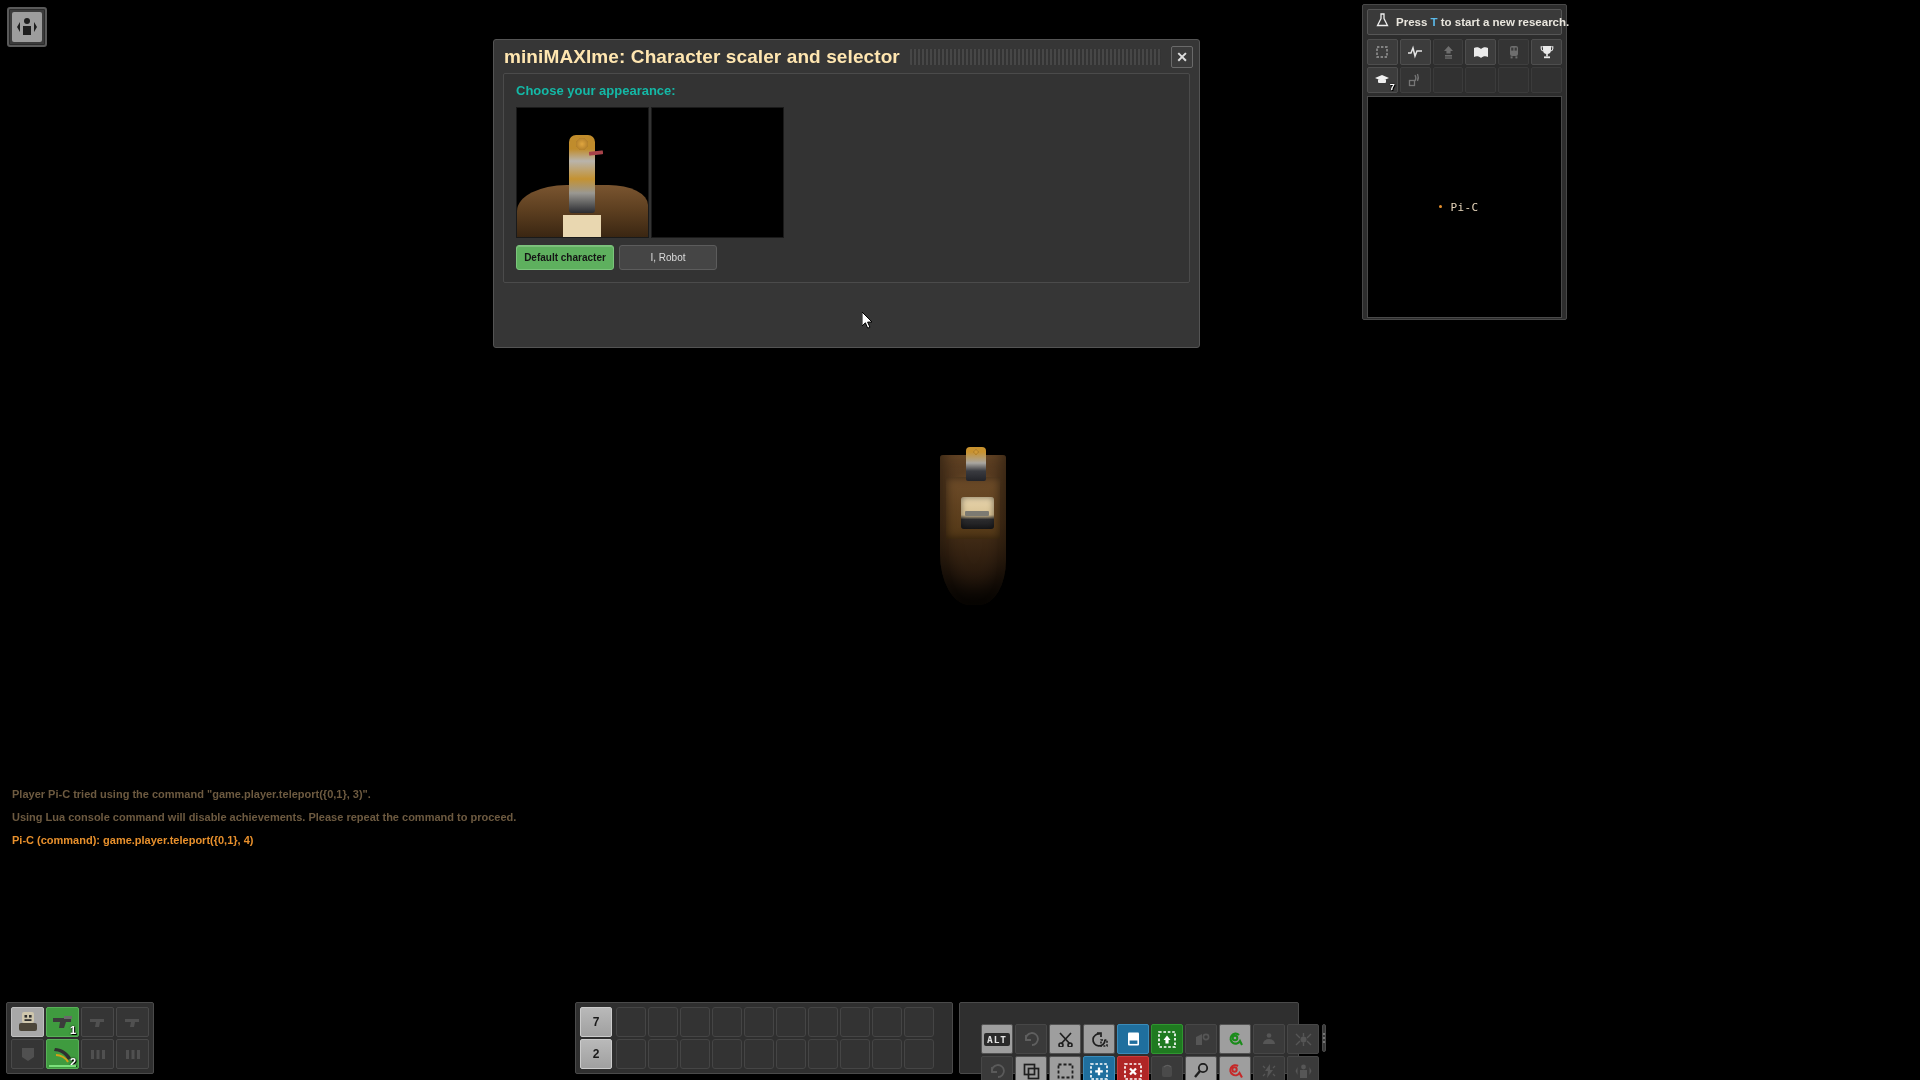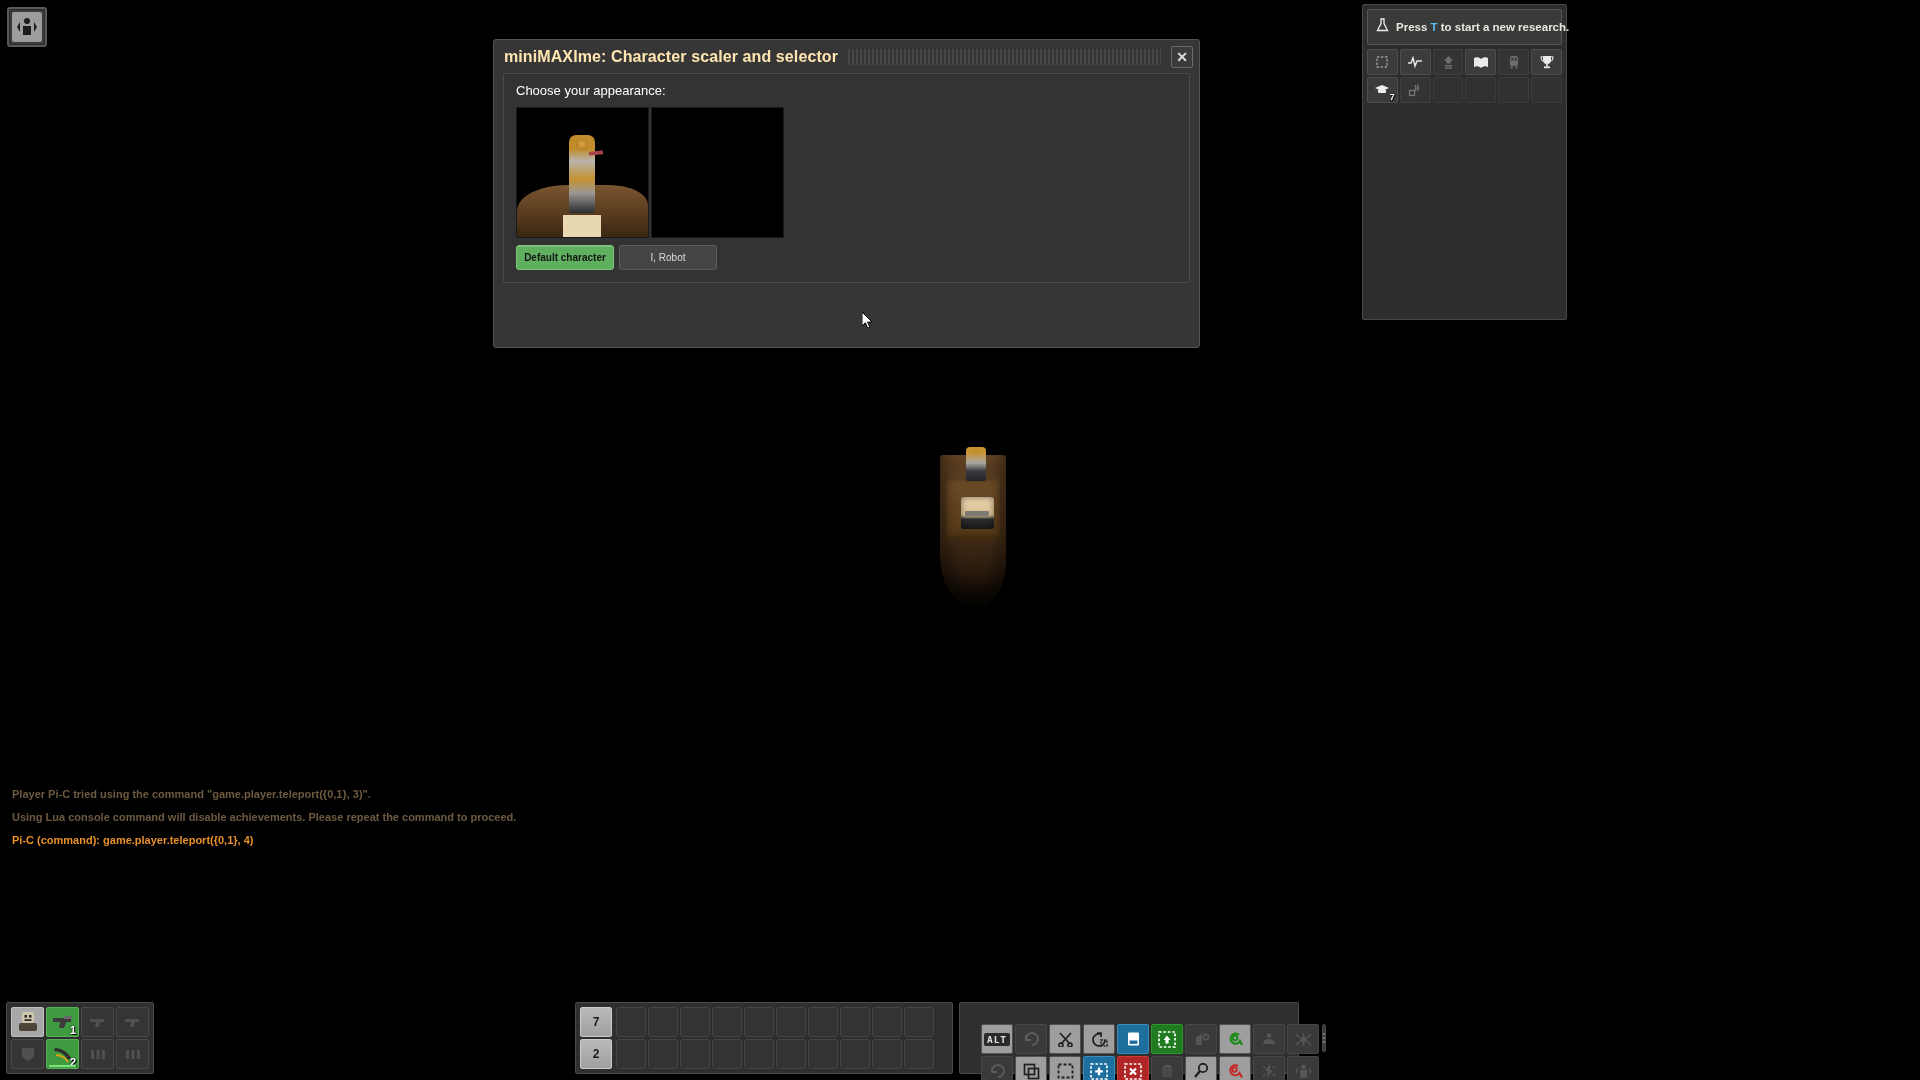--- a/index.html
+++ b/index.html
@@ -56,40 +56,40 @@
     position:absolute; left:493px; top:39px; width:707px; height:309px;
     background:#363636; border:1px solid #545454; border-radius:3px;
     box-shadow:0 4px 16px rgba(0,0,0,.6);
     display:flex; flex-direction:column;
   }
   #titlebar{
     height:33px; display:flex; align-items:center; padding:0 6px 0 10px; gap:10px;
     flex:0 0 auto;
   }
   #titlebar .title{
-    font-size:16px; font-weight:bold; color:#ffe6b0; white-space:nowrap;
+    font-size:19px; font-weight:bold; color:#ffe6b0; white-space:nowrap;
     letter-spacing:.1px;
   }
   #titlebar .drag{
     flex:1 1 auto; height:16px; align-self:center;
     background:repeating-linear-gradient(90deg,#4a4a4a 0 2px,#333 2px 4px);
     border-radius:1px; opacity:.85;
   }
   #closebtn{
     width:22px; height:22px; background:#3b3b3b; border:1px solid #6a6a6a;
     border-radius:2px; display:flex; align-items:center; justify-content:center;
     color:#dedede; font-size:14px; font-weight:bold; line-height:1; flex:0 0 auto;
   }
 
   .panel{
     margin:0 9px; background:#333333; border:1px solid #4b4b4b; border-radius:2px;
     padding:9px 12px 12px 12px;
   }
   .section-label{
-    font-size:13px; font-weight:normal; color:#ffffff; margin-bottom:9px;
+    font-size:13px; font-weight:bold; color:#14b8a6; margin-bottom:9px;
   }
   .previews{ display:flex; gap:2px; }
   .preview{ width:133px; height:131px; background:#000; border:1px solid #1a1a1a; position:relative; overflow:hidden; }
   .pv-terrain{
     position:absolute; left:0; bottom:0; width:100%; height:52px;
     background:linear-gradient(180deg,#7a5530 0%, #5d3f20 48%, #3a2612 100%);
     border-radius:38% 30% 0 0/26px 20px 0 0;
   }
   .pv-box{
     position:absolute; left:46px; bottom:0; width:38px; height:22px;
@@ -127,21 +127,21 @@
   #console .line{ font-size:11px; line-height:23px; white-space:nowrap;font-weight:bold; }
   .log-dim{ color:#6d5a40; }
   .log-cmd{ color:#e8902c; }
 
   
   #rightpanel{
     position:absolute; left:1362px; top:4px; width:205px; height:316px;
     background:#2d2d2d; border:1px solid #484848; border-radius:2px; padding:4px;
   }
   #research-hint{
-    height:36px; background:#3a3a3a; border:1px solid #565656; border-radius:2px;
+    height:26px; background:#3a3a3a; border:1px solid #565656; border-radius:2px;
     display:flex; align-items:center; gap:7px; padding:0 8px; margin-bottom:4px;
   }
   #research-hint .txt{ font-size:11.5px; font-weight:bold; color:#e9e6de; white-space:nowrap; }
   #research-hint .key{ color:#5bb9e8; }
   .icon-row{ display:flex; gap:2px; margin-bottom:2px; }
   .tool{
     width:32px; height:26px; background:#3c3c3c; border:1px solid #4e4e4e;
     border-radius:2px; display:flex; align-items:center; justify-content:center;
     position:relative;
   }
@@ -351,20 +351,24 @@
           <path d="M7 8 A6 6 0 0 0 7 2" fill="none" stroke="#767676" stroke-width="1.3"></path>
           <path d="M9.5 8 A8.5 8.5 0 0 0 9.5 1" fill="none" stroke="#767676" stroke-width="1.3"></path>
         </svg>
     </div>
     <div class="tool empty"></div>
     <div class="tool empty"></div>
     <div class="tool empty"></div>
     <div class="tool empty"></div>
   </div>
 
+  <div id="minimap">
+    <div class="playerdot"></div>
+    <div class="playerlabel">Pi-C</div>
+  </div>
 </div>
 
 <div id="quickbar">
   <div class="qrow">
     <div class="qslot portrait">
       <svg width="26" height="24" viewBox="0 0 26 24">
           <rect x="7" y="2" width="12" height="11" rx="2" fill="#cfc7ad"></rect>
           <rect x="9.5" y="5" width="2.6" height="2.6" fill="#2e2e2e"></rect>
           <rect x="14" y="5" width="2.6" height="2.6" fill="#2e2e2e"></rect>
           <rect x="9.5" y="9.2" width="7" height="1.8" fill="#2e2e2e"></rect>

